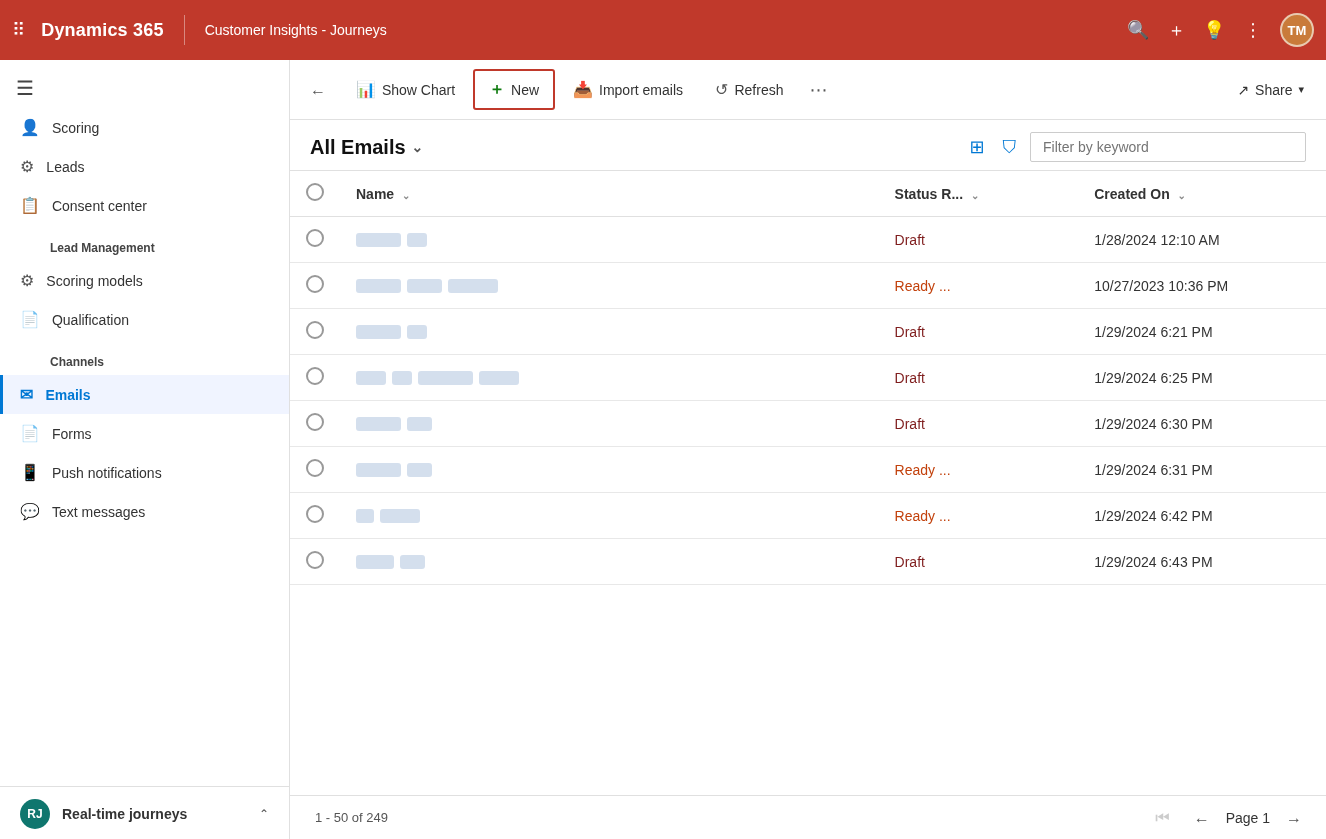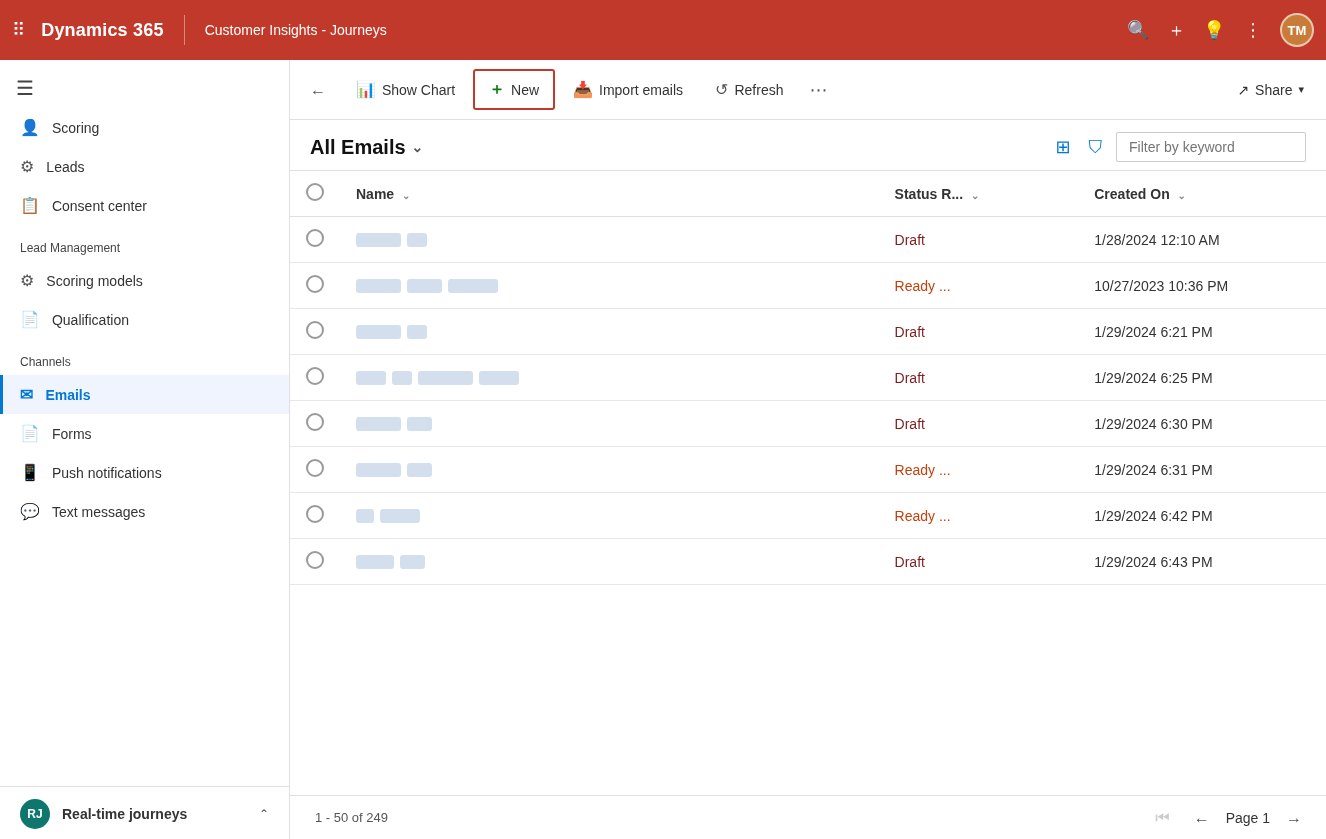--- a/index.html
+++ b/index.html
@@ -61,23 +61,24 @@
       border-left: 3px solid #0078d4;
       padding-left: 17px;
       color: #0078d4;
       font-weight: 600;
     }
     .sidebar-nav-item .nav-icon { font-size: 16px; color: #555; }
     .sidebar-nav-item.active .nav-icon { color: #0078d4; }
     .section-label {
       padding: 16px 20px 6px;
       font-size: 12px;
-      font-weight: 400;
+      font-weight: 700;
       color: #444;
       text-transform: none;
+      margin-left: 30px;
     }
 
     
     .content-area { flex: 1; display: flex; flex-direction: column; overflow: hidden; }
 
     
     .toolbar {
       height: 60px;
       border-bottom: 1px solid #e0e0e0;
       display: flex;
@@ -123,21 +124,21 @@
       font-size: 20px;
       font-weight: 700;
       color: #111;
       display: flex; align-items: center; gap: 6px;
     }
     .list-title .chevron { font-size: 14px; color: #555; cursor: pointer; }
     .list-header-right { margin-left: auto; display: flex; align-items: center; gap: 10px; }
     .filter-input {
       border: 1px solid #ccc; border-radius: 2px;
       padding: 6px 12px; font-size: 14px; color: #888;
-      width: 190px; outline: none;
+      width: 276px; outline: none;
     }
     .icon-btn { font-size: 18px; color: #0078d4; cursor: pointer; padding: 4px; }
 
     
     .table-container { flex: 1; overflow-y: auto; overflow-x: hidden; }
     table { width: 100%; border-collapse: collapse; }
     thead th {
       text-align: left;
       padding: 12px 16px;
       font-weight: 600;

